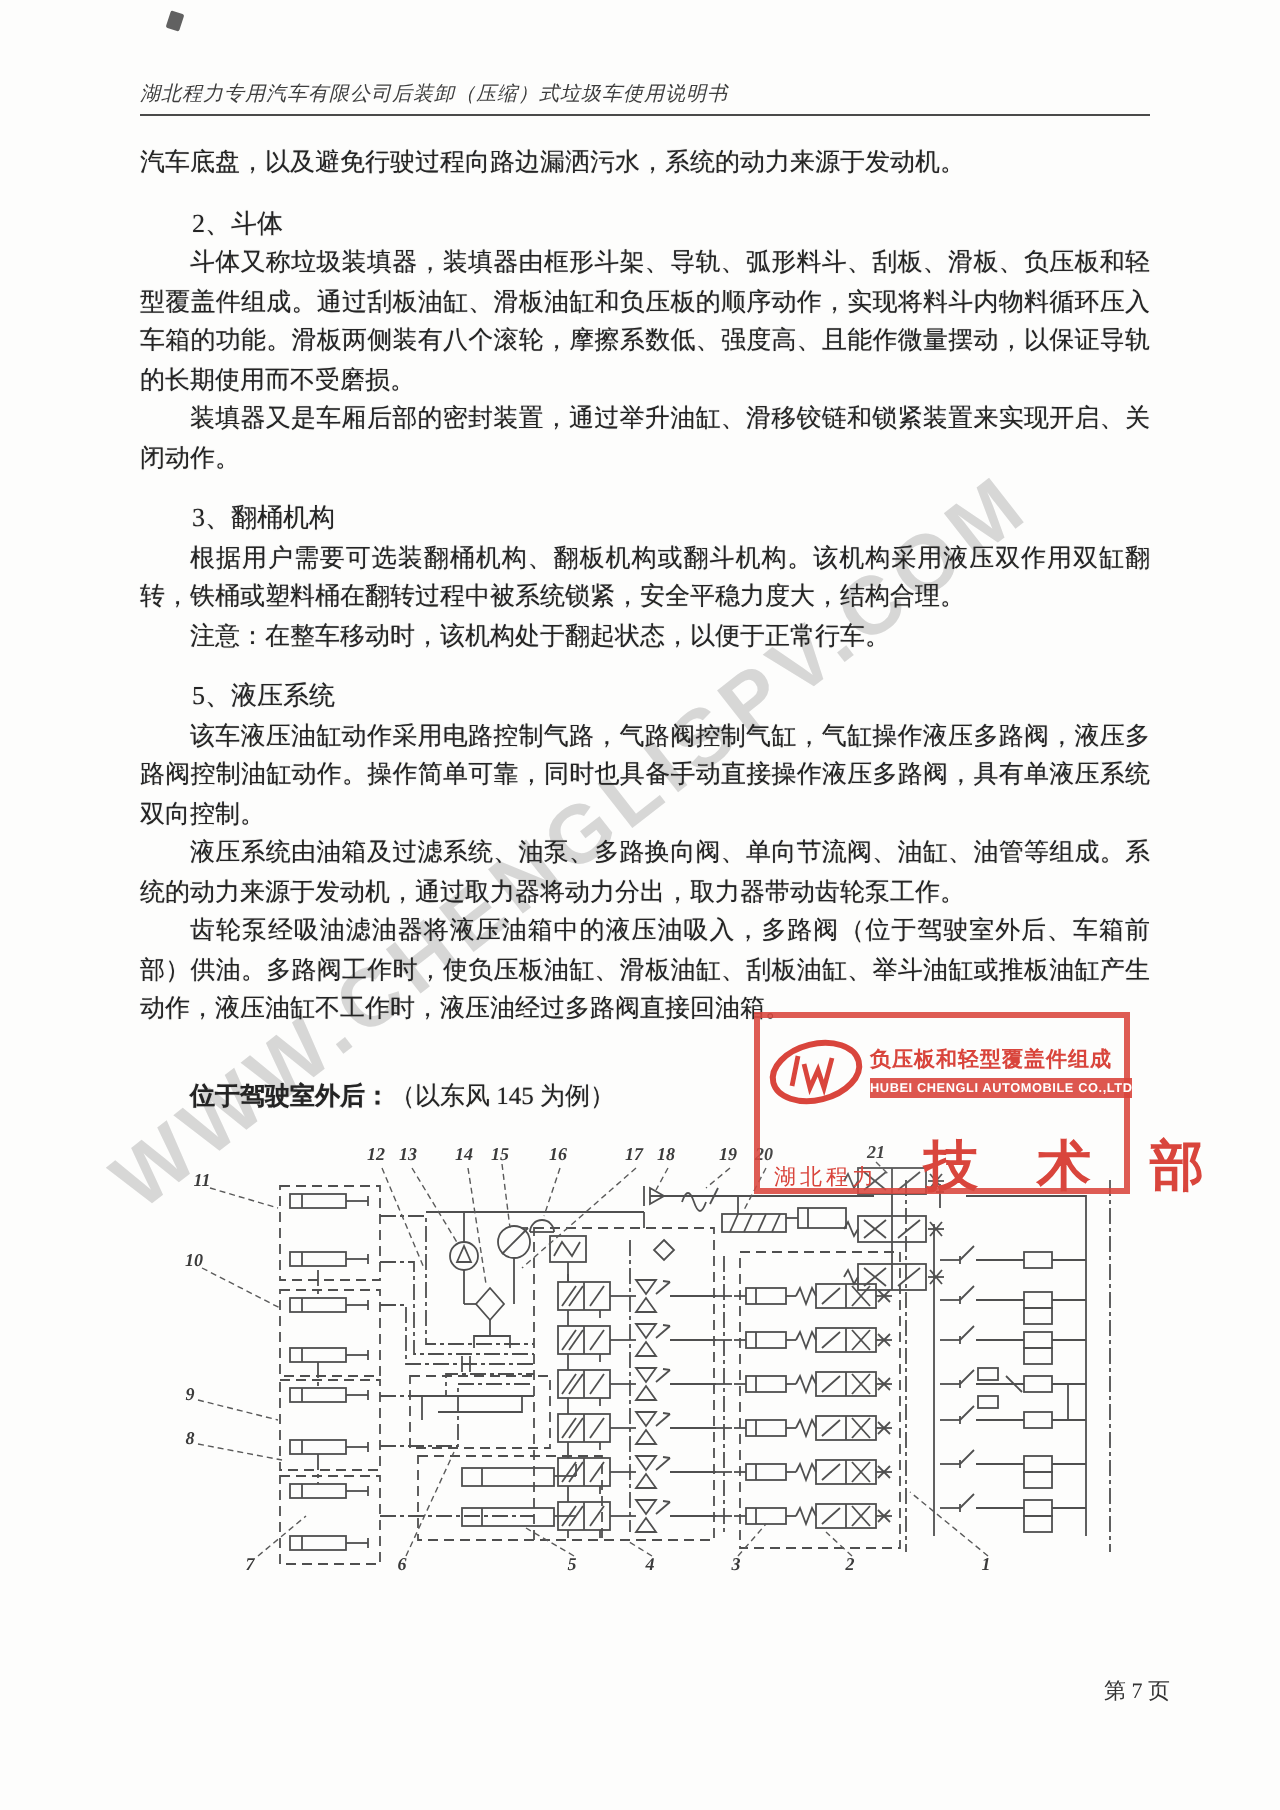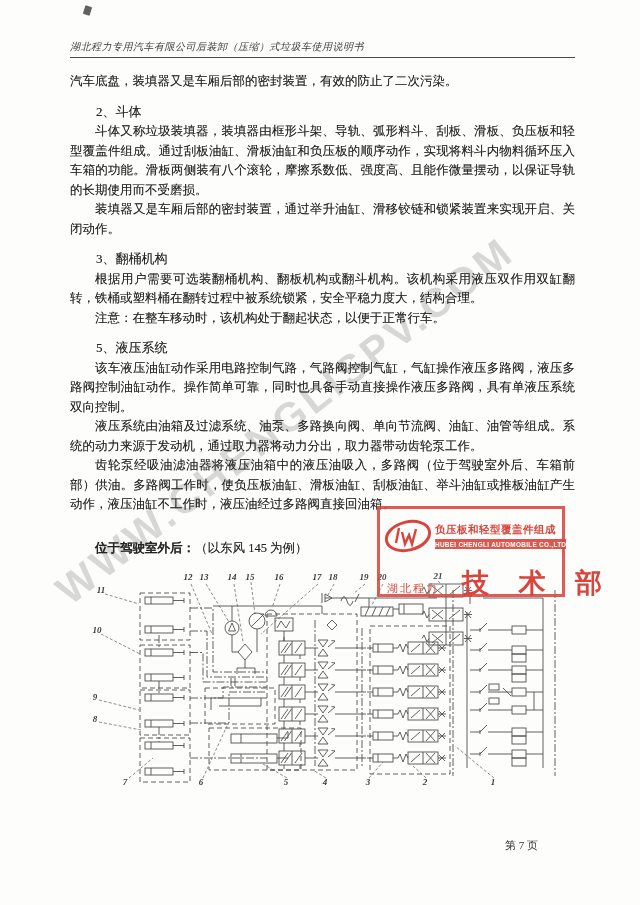--- a/index.html
+++ b/index.html
@@ -76,42 +76,42 @@
   .dg{stroke:#4f4f4f;fill:none;stroke-width:.9;}
   .dd{stroke-dasharray:5,3;}
   .dc{stroke-dasharray:8,2,2,2;}
   .cl{stroke:#5a5a5a;fill:none;stroke-width:.7;stroke-dasharray:3,2;}
   .num{
     font-family:"Liberation Serif","DejaVu Serif",serif;
     font-size:9px;font-style:italic;fill:#3b3b3b;stroke:none;
   }
   
   .footer{
-    position:absolute;top:838px;left:505px;width:80px;text-align:left;
+    position:absolute;top:838px;left:505px;width:80px;text-align:right;
     font-size:11px;color:#333;z-index:2;
   }
   .artifact{
     position:absolute;left:84px;top:6px;width:7px;height:9px;
     background:#3a3a3a;transform:rotate(18deg);border-radius:1px;z-index:2;opacity:.8;
   }
 </style>
 </head>
 <body>
 
 <div class="page">
 
   <div class="artifact"></div>
 
   <div class="wm">WWW.CHENGLISPV.COM</div>
 
   <div class="hdr">湖北程力专用汽车有限公司后装卸（压缩）式垃圾车使用说明书</div>
   <div class="hdr-rule"></div>
 
   <div class="flow">
-    <p class="noindent">汽车底盘，装填器又是车厢后部的密封装置，有效的防止了二次污染。</p>
+    <p class="noindent">汽车底盘，以及避免行驶过程向路边漏洒污水，系统的动力来源于发动机。</p>
 
     <div class="sec-title">2、斗体</div>
     <p>斗体又称垃圾装填器，装填器由框形斗架、导轨、弧形料斗、刮板、滑板、负压板和轻型覆盖件组成。通过刮板油缸、滑板油缸和负压板的顺序动作，实现将料斗内物料循环压入车箱的功能。滑板两侧装有八个滚轮，摩擦系数低、强度高、且能作微量摆动，以保证导轨的长期使用而不受磨损。</p>
     <p>装填器又是车厢后部的密封装置，通过举升油缸、滑移铰链和锁紧装置来实现开启、关闭动作。</p>
 
     <div class="sec-title">3、翻桶机构</div>
     <p>根据用户需要可选装翻桶机构、翻板机构或翻斗机构。该机构采用液压双作用双缸翻转，铁桶或塑料桶在翻转过程中被系统锁紧，安全平稳力度大，结构合理。</p>
     <p>注意：在整车移动时，该机构处于翻起状态，以便于正常行车。</p>
 
     <div class="sec-title">5、液压系统</div>

